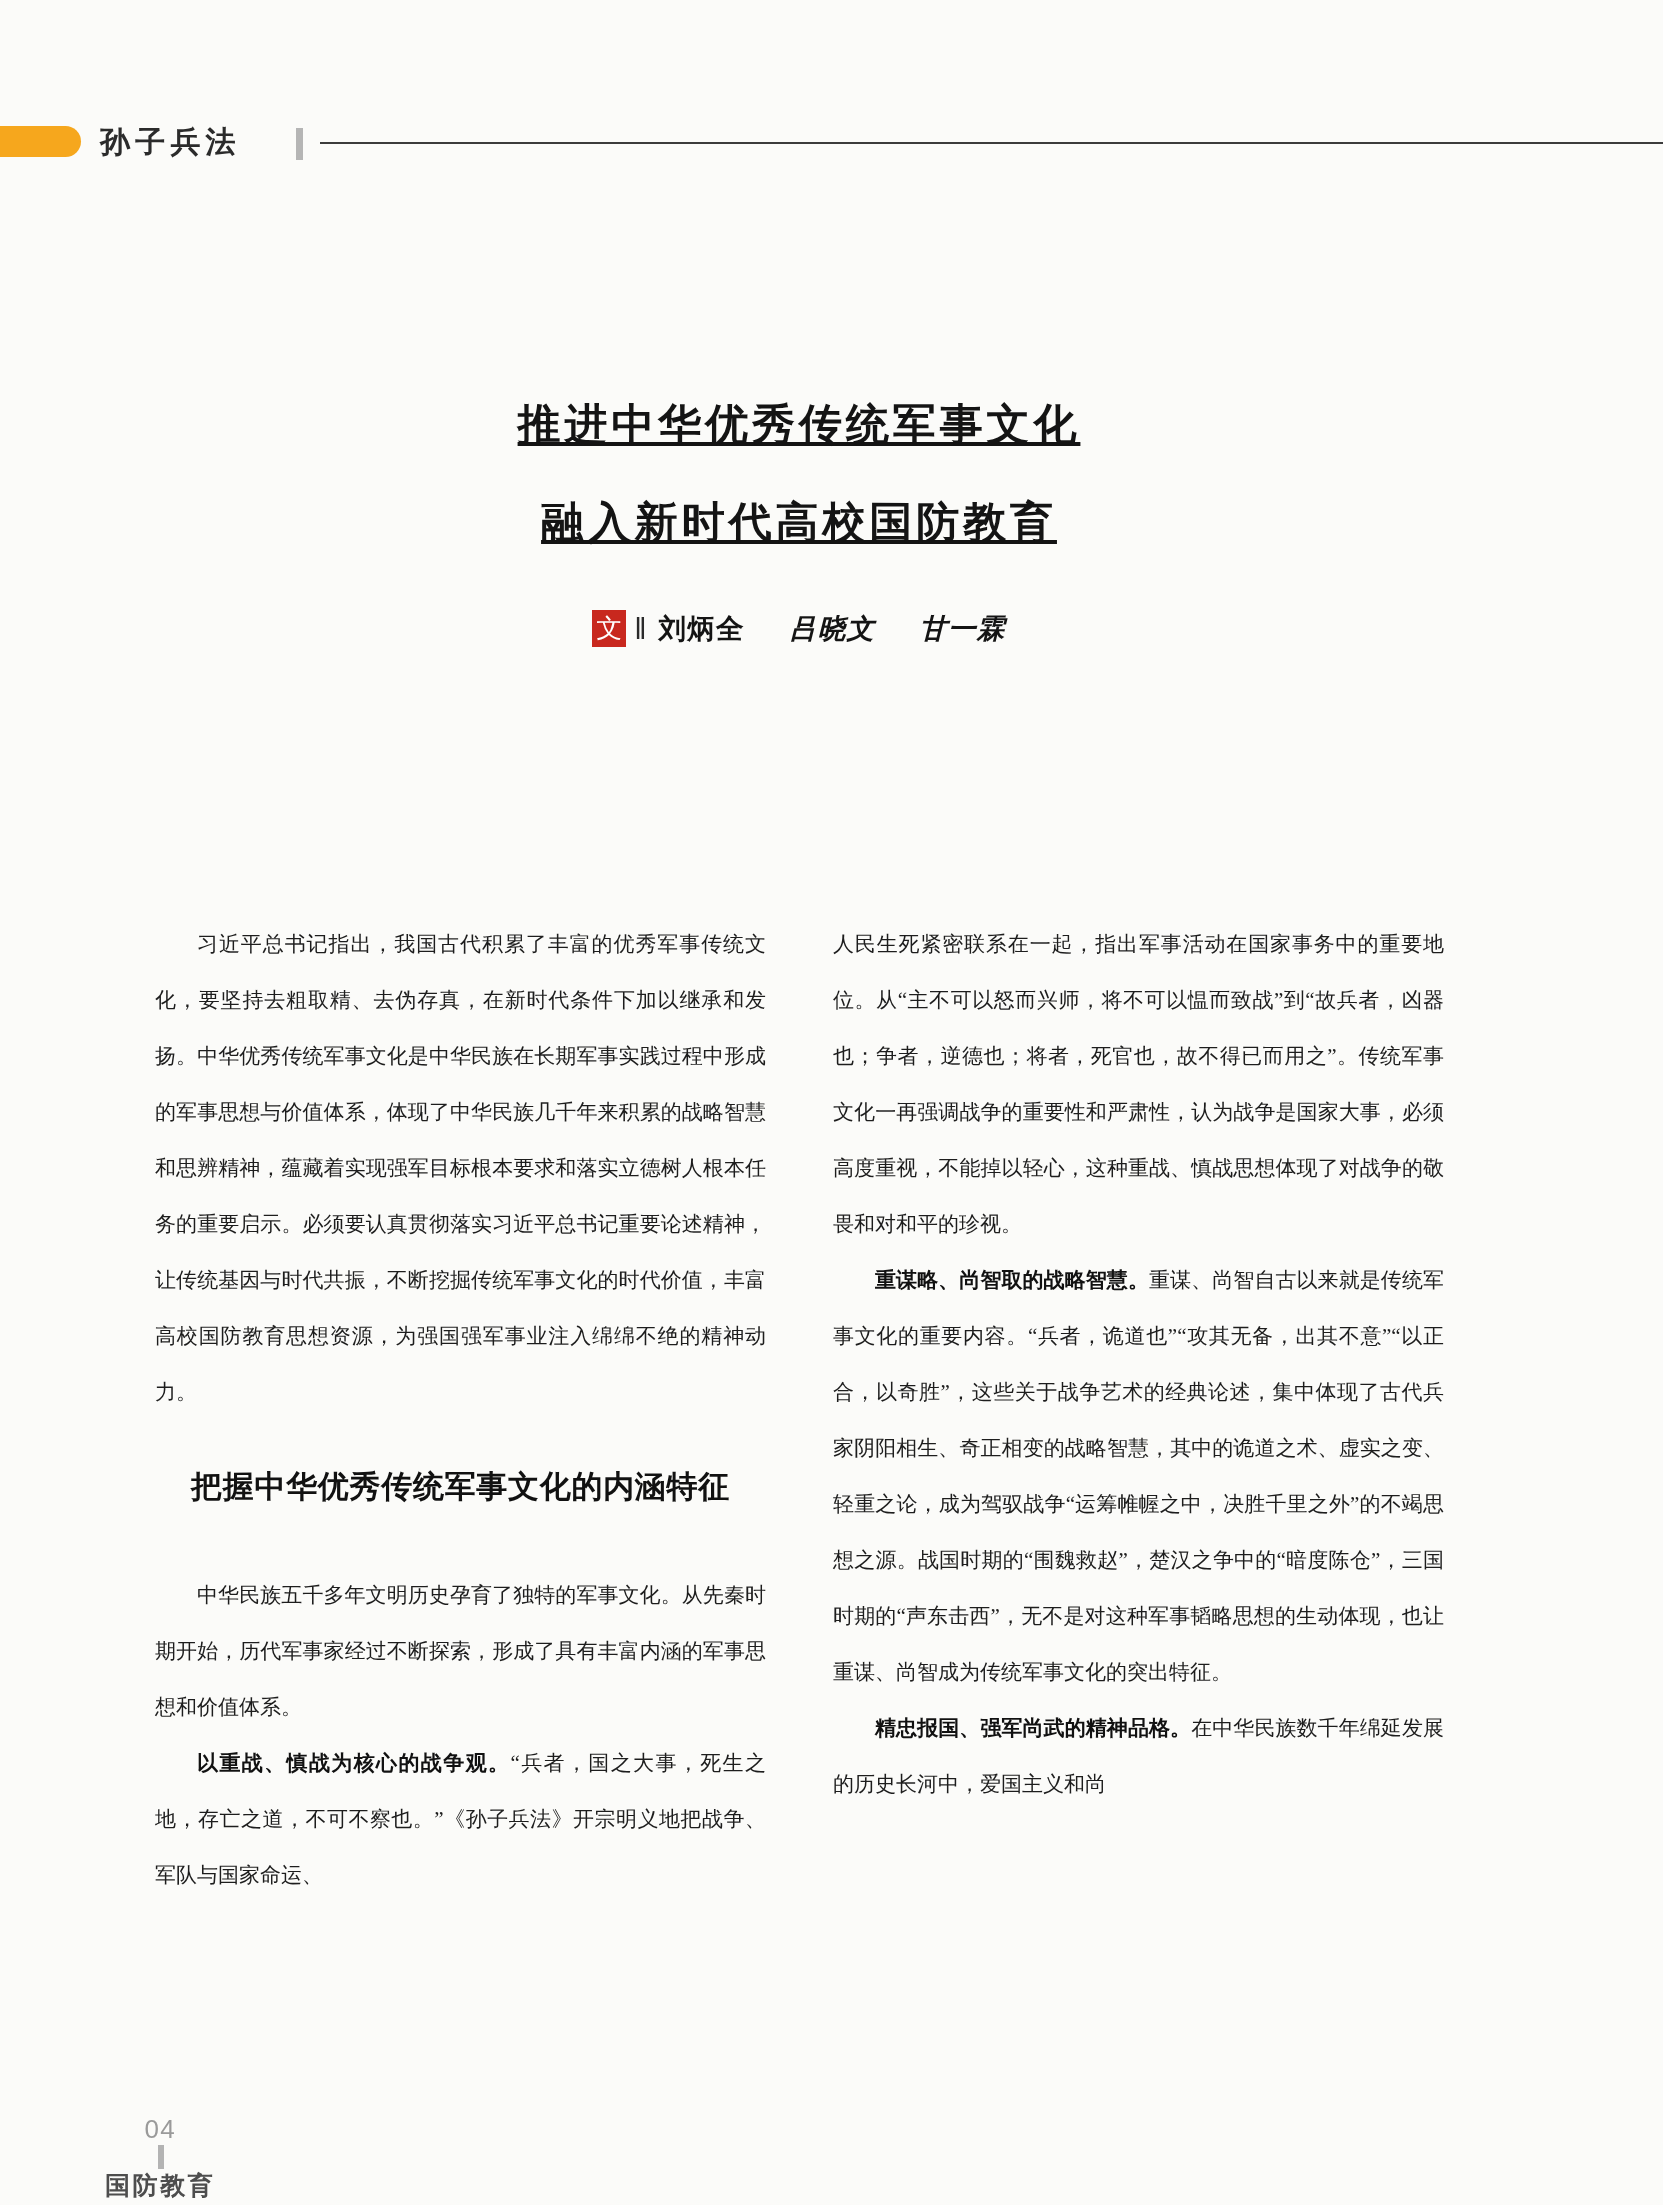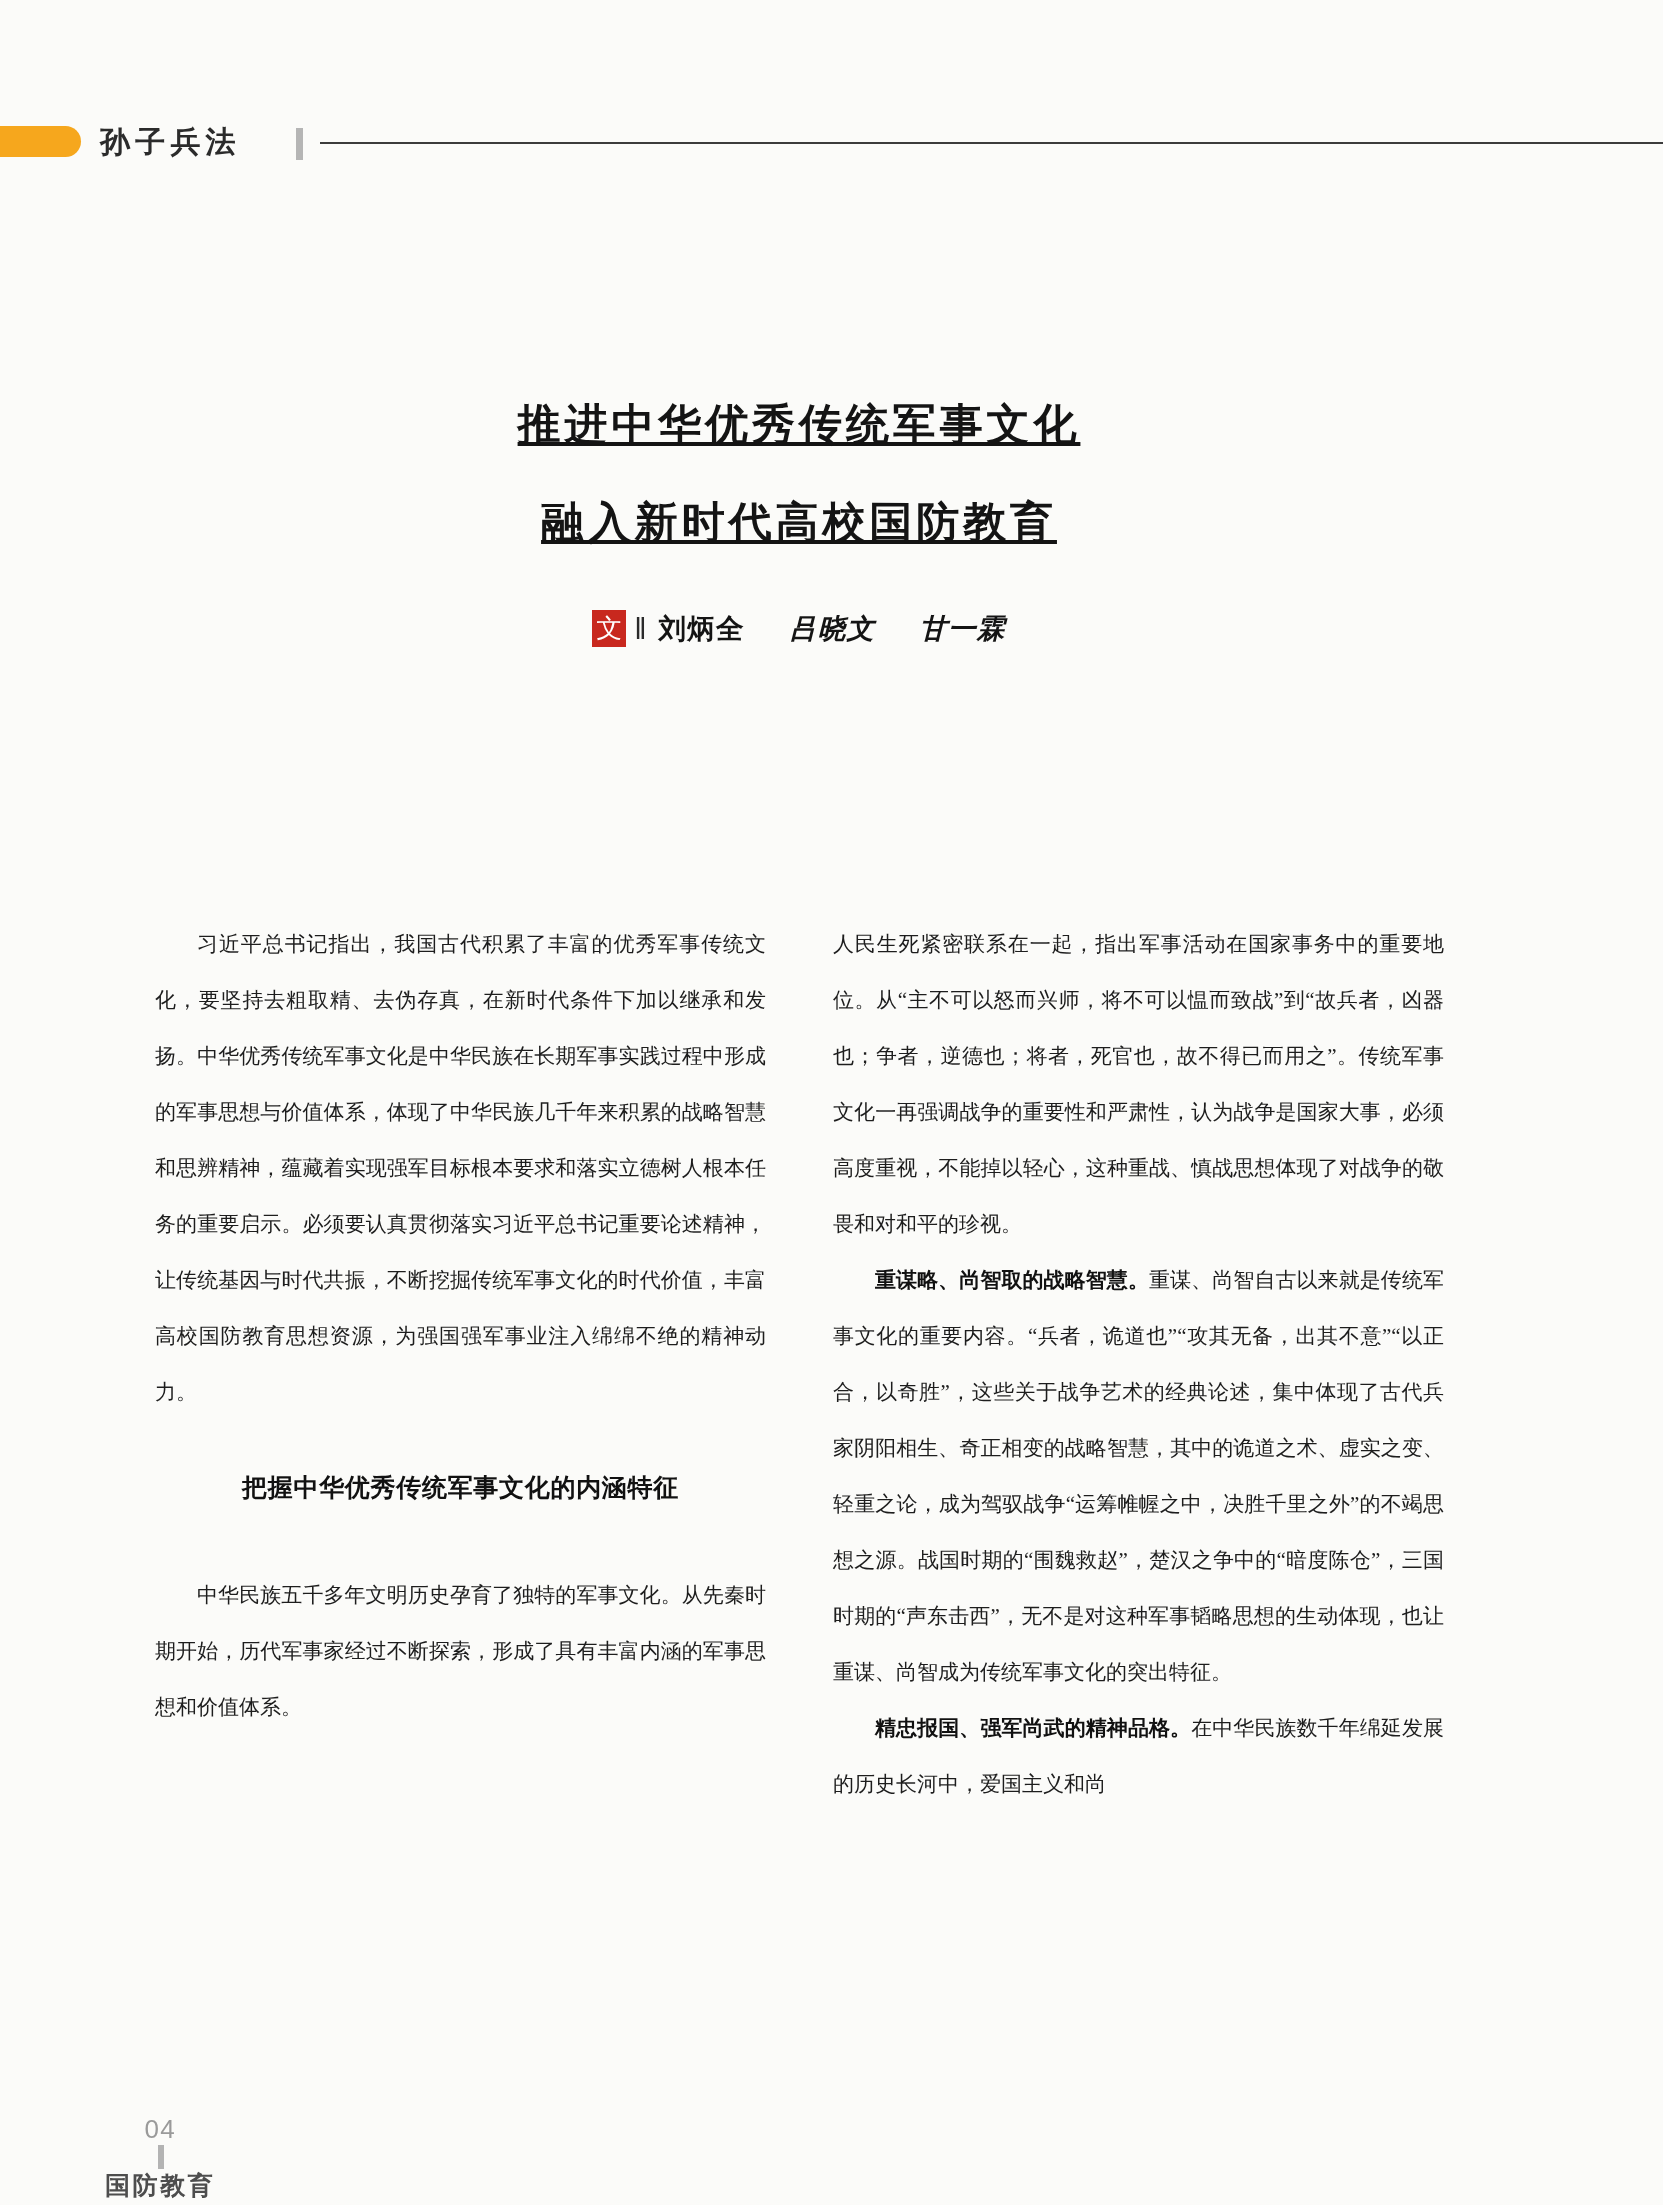--- a/index.html
+++ b/index.html
@@ -80,21 +80,21 @@
     color: #1d1d1d;
   }
   .indent { text-indent: 2em; }
   .lead {
     font-family: "Liberation Sans", sans-serif;
     font-weight: bold; color: #111111;
   }
   .sec-head {
     margin: 39px 0 52px 0;
     font-family: "Liberation Sans", sans-serif;
-    font-weight: bold; font-size: 25px; line-height: 56px;
+    font-weight: bold; font-size: 31px; line-height: 56px;
     text-align: center; color: #111111; letter-spacing: 0.7px;
   }
 
   
   .footer {
     position: absolute; left: 105px; top: 2114px;
     display: flex; align-items: center; flex-direction: column;
   }
   .pagenum {
     font-family: "Liberation Sans", sans-serif;
@@ -134,20 +134,21 @@
     <span class="sep">‖</span>
     <span class="author">刘炳全</span>
     <span class="author">吕晓文</span>
     <span class="author">甘一霖</span>
   </div>
 
   <div class="col col-left">
     <p class="indent">习近平总书记指出，我国古代积累了丰富的优秀军事传统文化，要坚持去粗取精、去伪存真，在新时代条件下加以继承和发扬。中华优秀传统军事文化是中华民族在长期军事实践过程中形成的军事思想与价值体系，体现了中华民族几千年来积累的战略智慧和思辨精神，蕴藏着实现强军目标根本要求和落实立德树人根本任务的重要启示。必须要认真贯彻落实习近平总书记重要论述精神，让传统基因与时代共振，不断挖掘传统军事文化的时代价值，丰富高校国防教育思想资源，为强国强军事业注入绵绵不绝的精神动力。</p>
     <h2 class="sec-head">把握中华优秀传统军事文化的内涵特征</h2>
     <p class="indent">中华民族五千多年文明历史孕育了独特的军事文化。从先秦时期开始，历代军事家经过不断探索，形成了具有丰富内涵的军事思想和价值体系。</p>
+    <p class="indent"><strong class="lead">以重战、慎战为核心的战争观。</strong><span>“兵者，国之大事，死生之地，存亡之道，不可不察也。”《孙子兵法》开宗明义地把战争、军队与国家命运、</span></p>
   </div>
 
   <div class="col col-right">
     <p>人民生死紧密联系在一起，指出军事活动在国家事务中的重要地位。从“主不可以怒而兴师，将不可以愠而致战”到“故兵者，凶器也；争者，逆德也；将者，死官也，故不得已而用之”。传统军事文化一再强调战争的重要性和严肃性，认为战争是国家大事，必须高度重视，不能掉以轻心，这种重战、慎战思想体现了对战争的敬畏和对和平的珍视。</p>
     <p class="indent"><strong class="lead">重谋略、尚智取的战略智慧。</strong><span>重谋、尚智自古以来就是传统军事文化的重要内容。“兵者，诡道也”“攻其无备，出其不意”“以正合，以奇胜”，这些关于战争艺术的经典论述，集中体现了古代兵家阴阳相生、奇正相变的战略智慧，其中的诡道之术、虚实之变、轻重之论，成为驾驭战争“运筹帷幄之中，决胜千里之外”的不竭思想之源。战国时期的“围魏救赵”，楚汉之争中的“暗度陈仓”，三国时期的“声东击西”，无不是对这种军事韬略思想的生动体现，也让重谋、尚智成为传统军事文化的突出特征。</span></p>
     <p class="indent"><strong class="lead">精忠报国、强军尚武的精神品格。</strong><span>在中华民族数千年绵延发展的历史长河中，爱国主义和尚</span></p>
   </div>
 
   <div class="footer">
     <span class="pagenum">04</span>

